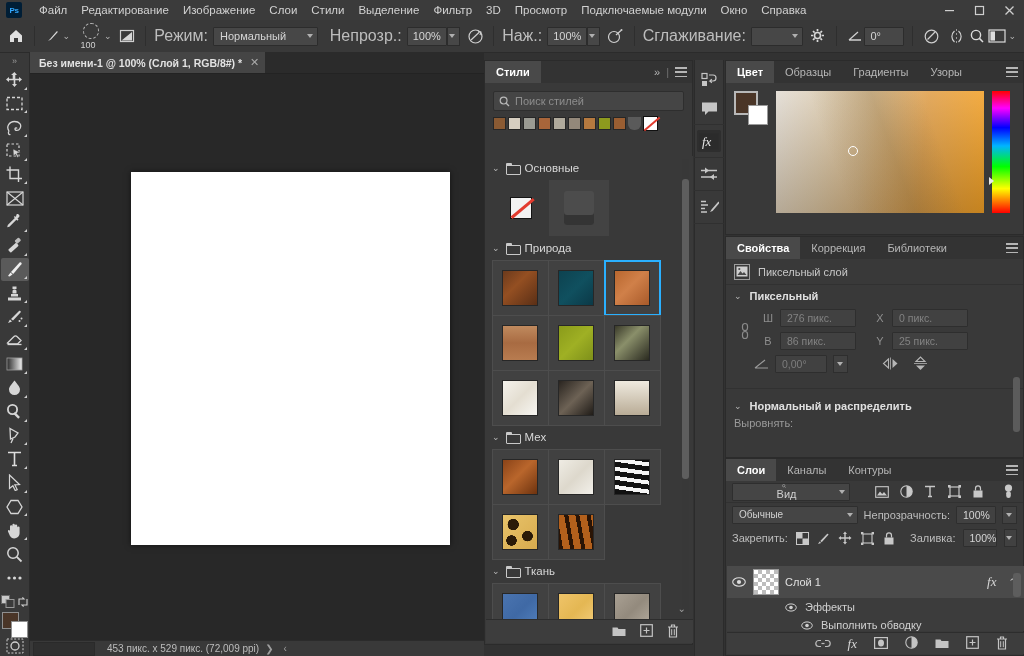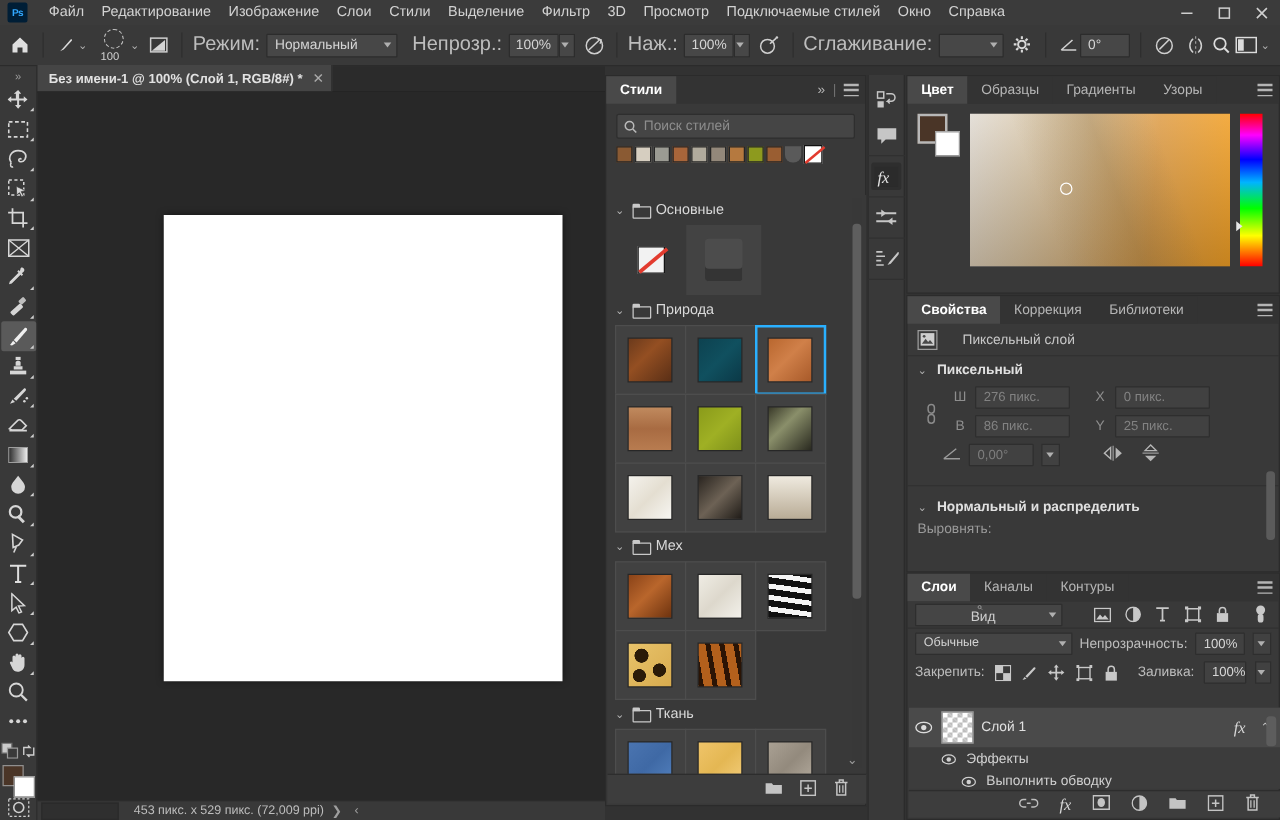--- a/index.html
+++ b/index.html
@@ -176,21 +176,21 @@
   .cp-field .ov2{position:absolute;inset:0;background:
      linear-gradient(70deg, transparent 30%, rgba(120,100,60,.25) 55%, transparent 75%);}
   .cp-field .picker{ position:absolute; left:72px; top:55px; width:10px;height:10px;border:1.5px solid #fff;border-radius:50%;}
   .cp-hue{ width:18px; height:122px;
      background:linear-gradient(to bottom,#ff0000,#ff00ff 14%,#0000ff 30%,#00b4ff 45%,#00ff00 62%,#ffff00 80%,#ff0000 100%);
      position:relative;}
   .cp-hue .mk{position:absolute;left:-3px;top:86px;width:0;height:0;border-top:4px solid transparent;border-bottom:4px solid transparent;border-left:5px solid #e8e8e8;}
 
   
   .proppanel { position:absolute; left:725px; top:236px; width:299px; height:222px; background:#393939; border:1px solid #2b2b2b;}
-  .prop-type { display:flex; align-items:center; gap:20px; height:26px; padding-left:8px; border-bottom:1px solid #313131;}
+  .prop-type { display:flex; align-items:center; gap:8px; height:26px; padding-left:8px; border-bottom:1px solid #313131;}
   .prop-type .thumb{ width:16px;height:16px;border:1px solid #9d9d9d; display:flex;align-items:center;justify-content:center;}
   .sec-hdr{ display:flex; align-items:center; gap:8px; height:22px; padding-left:8px; color:#e0e0e0; font-weight:bold; font-size:11px;}
   .sec-hdr .chev{ font-size:9px; color:#b5b5b5; font-weight:normal;}
   .prop-rows{ padding:2px 8px 4px 8px; position:relative;}
   .prow{ display:flex; align-items:center; gap:6px; margin-bottom:5px;}
   .plabel{ width:12px; text-align:center; color:#8e8e8e; font-size:11px;}
   .pfield{ width:76px; height:18px; background:#414141; border:1px solid #2e2e2e; color:#828282; font-size:10.5px; line-height:16px; padding-left:6px; border-radius:1px;}
   .linkicon{ position:absolute; left:14px; top:14px; color:#8a8a8a; font-size:13px;}
   .divline{ height:1px; background:#313131; margin:6px 0;}
   .prop-scroll{ position:absolute; right:3px; top:60px; width:7px; height:80px;}
@@ -208,21 +208,21 @@
   .layerlist{ position:absolute; left:1px; top:107px; width:297px; height:65px; overflow:hidden; background:#3c3c3c;}
   .layeritem{ display:flex; align-items:center; height:32px; padding-left:4px; gap:6px; background:#4a4a4a;}
   .eye{ width:16px; display:flex; align-items:center; justify-content:center; color:#d8d8d8;}
   .lthumb{ width:26px;height:26px; border:1px solid #9b9b9b;
      background-image:
        linear-gradient(45deg,#bdbdbd 25%,transparent 25%,transparent 75%,#bdbdbd 75%),
        linear-gradient(45deg,#bdbdbd 25%,#fff 25%,#fff 75%,#bdbdbd 75%);
      background-size:8px 8px; background-position:0 0,4px 4px;}
   .lname{ flex:1; font-size:11px; color:#e0e0e0;}
   .fxmark{ font-style:italic; font-family:"Liberation Serif",serif; font-size:13px; color:#d7d7d7; margin-right:6px;}
-  .subitem{ display:flex; align-items:center; height:18px; gap:6px; font-size:11px; color:#d0d0d0; background:#3c3c3c;}
+  .subitem{ display:flex; align-items:center; height:18px; gap:6px; font-size:11px; color:#d0d0d0; background:#3c3c3c;margin-left:32px;}
   .layerfoot{ position:absolute; left:1px; bottom:1px; width:297px; height:22px; background:#3d3d3d; border-top:1px solid #2d2d2d;
      display:flex; align-items:center; justify-content:flex-end; gap:17px; padding-right:16px; color:#c4c4c4;}
   .ll-scroll{ position:absolute; right:2px; top:110px; width:8px; height:60px;}
   .ll-scroll .thumb3{position:absolute;left:0;top:4px;width:8px;height:24px;background:#5d5d5d;border-radius:3px;}
 </style>
 </head>
 <body>
 
 <div id="app">
 
@@ -230,21 +230,21 @@
     <div class="ps-logo">Ps</div>
     <div class="menu-item">Файл</div>
     <div class="menu-item">Редактирование</div>
     <div class="menu-item">Изображение</div>
     <div class="menu-item">Слои</div>
     <div class="menu-item">Стили</div>
     <div class="menu-item">Выделение</div>
     <div class="menu-item">Фильтр</div>
     <div class="menu-item">3D</div>
     <div class="menu-item">Просмотр</div>
-    <div class="menu-item">Подключаемые стилей</div>
+    <div class="menu-item">Подключаемые модули</div>
     <div class="menu-item">Окно</div>
     <div class="menu-item">Справка</div>
     <div class="wbtns">
       <div class="wbtn">
         <svg width="11" height="11" viewBox="0 0 11 11">
             <rect x="1" y="5" width="9" height="1.2" fill="#cfcfcf"></rect>
           </svg>
       </div>
       <div class="wbtn">
         <svg width="11" height="11" viewBox="0 0 11 11">

